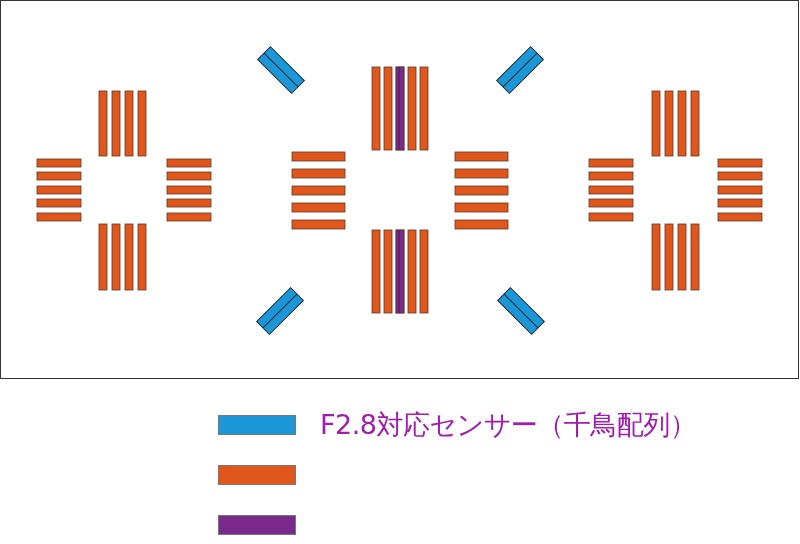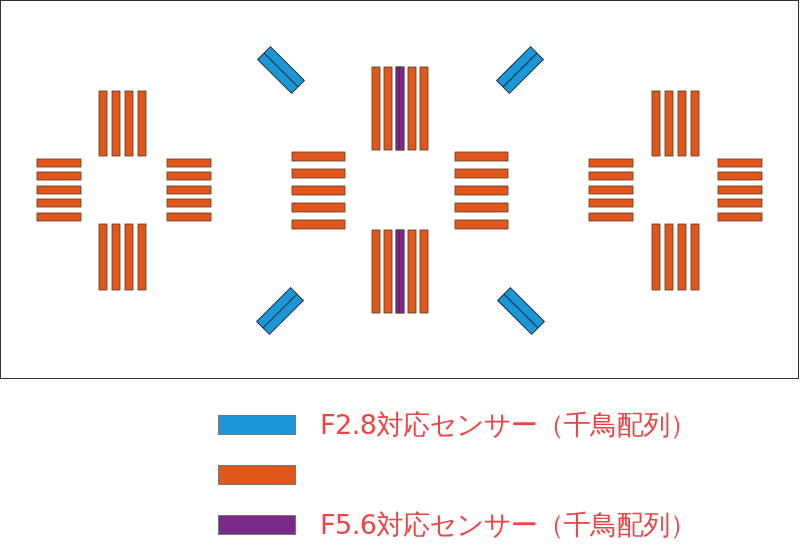--- a/index.html
+++ b/index.html
@@ -2,21 +2,21 @@
 <html><head>
 <meta charset="utf-8">
 <style>
   html, body { margin:0; padding:0; background:#ffffff; }
   body { width:800px; height:544px; position:relative; overflow:hidden; font-family:"DejaVu Sans", sans-serif; }
   #frame { position:absolute; left:0; top:0; width:797px; height:377px; border:1.5px solid #333; box-sizing:content-box; }
   svg#diagram { position:absolute; left:0; top:0; }
   .legend { position:absolute; left:218px; top:400px; }
   .legend-row { display:flex; align-items:center; height:50px; }
   .swatch { width:78px; height:20px; border:1px solid #777; box-sizing:border-box; margin-right:24px; }
-  .legend-label { font-size:27px; color:#ef4444; letter-spacing:-0.5px; white-space:nowrap; }
+  .legend-label { font-size:27px; color:#a21caf; letter-spacing:-0.5px; white-space:nowrap; }
 </style>
 </head>
 <body>
 
 <div id="frame"></div>
 <svg id="diagram" width="800" height="380" viewBox="0 0 800 380">
     <g>
       <rect x="99" y="91" width="8" height="65" fill="#e0561b" stroke="#5a3a2a" stroke-width="0.8"></rect>
       <rect x="112" y="91" width="8" height="65" fill="#e0561b" stroke="#5a3a2a" stroke-width="0.8"></rect>
       <rect x="125" y="91" width="8" height="65" fill="#e0561b" stroke="#5a3a2a" stroke-width="0.8"></rect>
@@ -103,15 +103,14 @@
 <div class="legend">
   <div class="legend-row">
     <div class="swatch" style="background: rgb(27, 150, 214);"></div>
     <span class="legend-label">F2.8対応センサー（千鳥配列）</span>
   </div>
   <div class="legend-row">
     <div class="swatch" style="background: rgb(224, 86, 27);"></div>
   </div>
   <div class="legend-row">
     <div class="swatch" style="background: rgb(122, 42, 138);"></div>
-    <span class="legend-label">F5.6対応センサー（千鳥配列）</span>
   </div>
 </div>
 
 </body></html>

